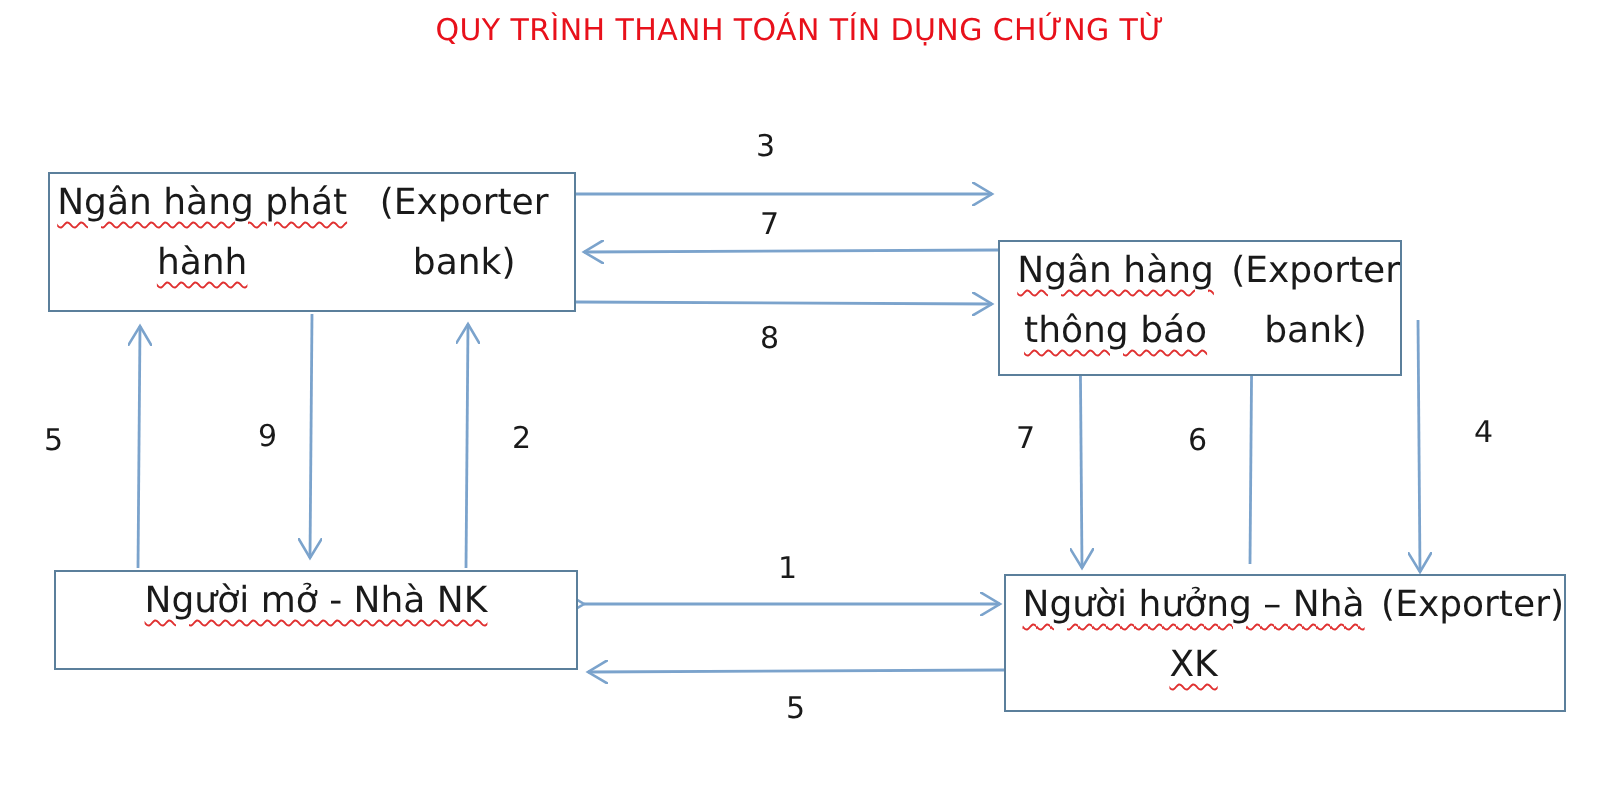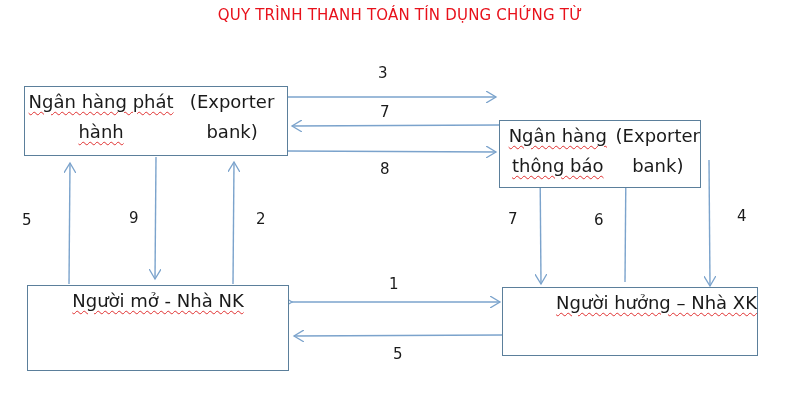--- a/index.html
+++ b/index.html
@@ -50,26 +50,27 @@
 <div class="box" style="left:24px; top:86px; width:264px; height:70px;">
   <span class="l1">Ngân hàng phát hành</span>
   <span>(Exporter bank)</span>
 </div>
 
 <div class="box" style="left:499px; top:108px; width:202px; height:68px;margin-top:12px;">
   <span class="l1">Ngân hàng thông báo</span>
   <span>(Exporter bank)</span>
 </div>
 
-<div class="box" style="left:27px; top:285px; width:262px; height:86px;">
+<div class="box" style="left:27px; top:285px; width:262px; height:50px;">
   <span class="l1">Người mở - Nhà NK</span>
 </div>
 
-<div class="box" style="left:502px; top:287px; width:256px; height:69px;justify-content:flex-end;">
+<div class="box" style="left:502px; top:287px; width:281px; height:69px;">
   <span class="l1">Người hưởng – Nhà XK</span>
+  <span>(Exporter)</span>
 </div>
 
 <span class="num" style="left:378px; top:64px;">3</span>
 <span class="num" style="left:380px; top:103px;">7</span>
 <span class="num" style="left:380px; top:160px;">8</span>
 <span class="num" style="left:22px; top:211px;">5</span>
 <span class="num" style="left:129px; top:209px;">9</span>
 <span class="num" style="left:256px; top:210px;">2</span>
 <span class="num" style="left:508px; top:210px;">7</span>
 <span class="num" style="left:594px; top:211px;">6</span>

